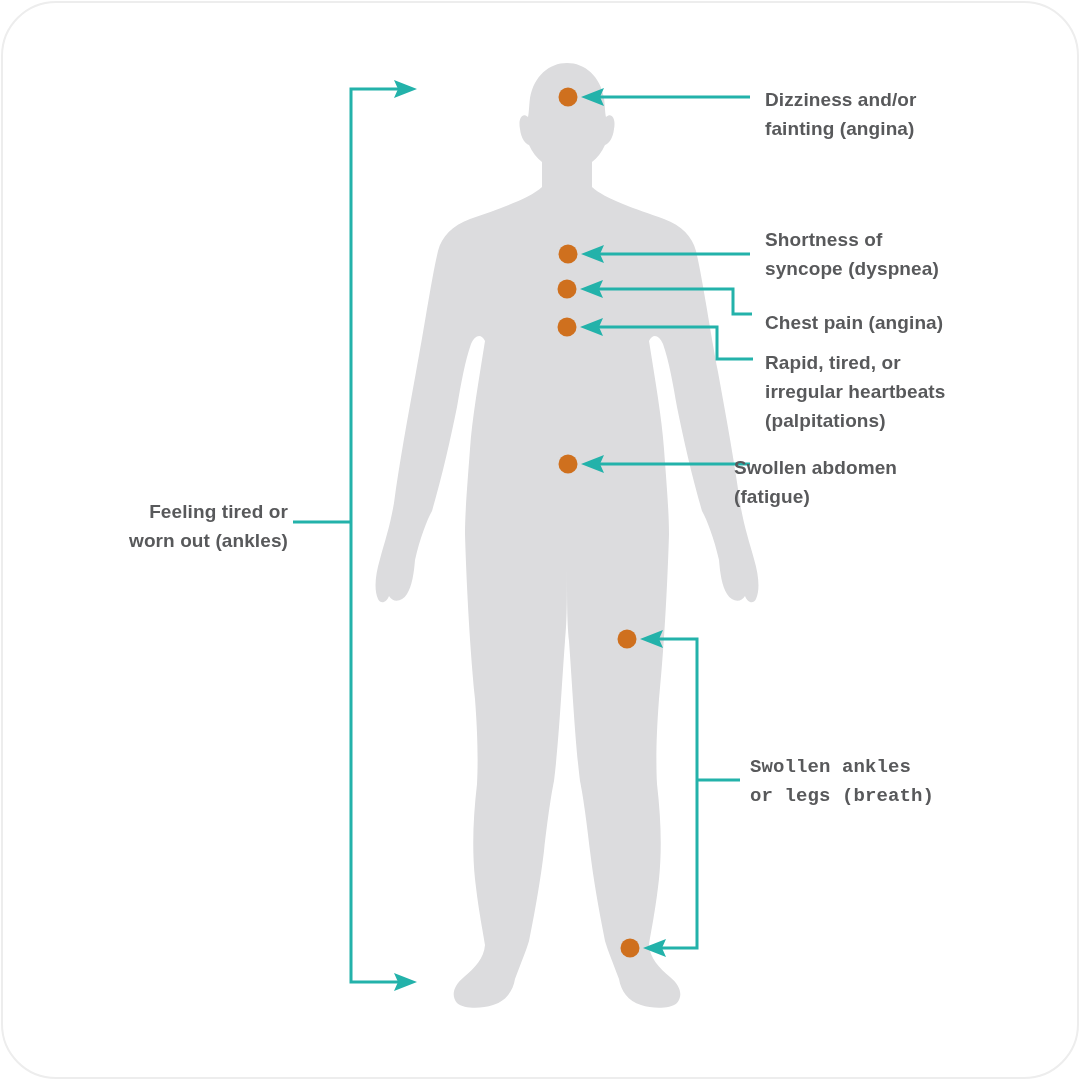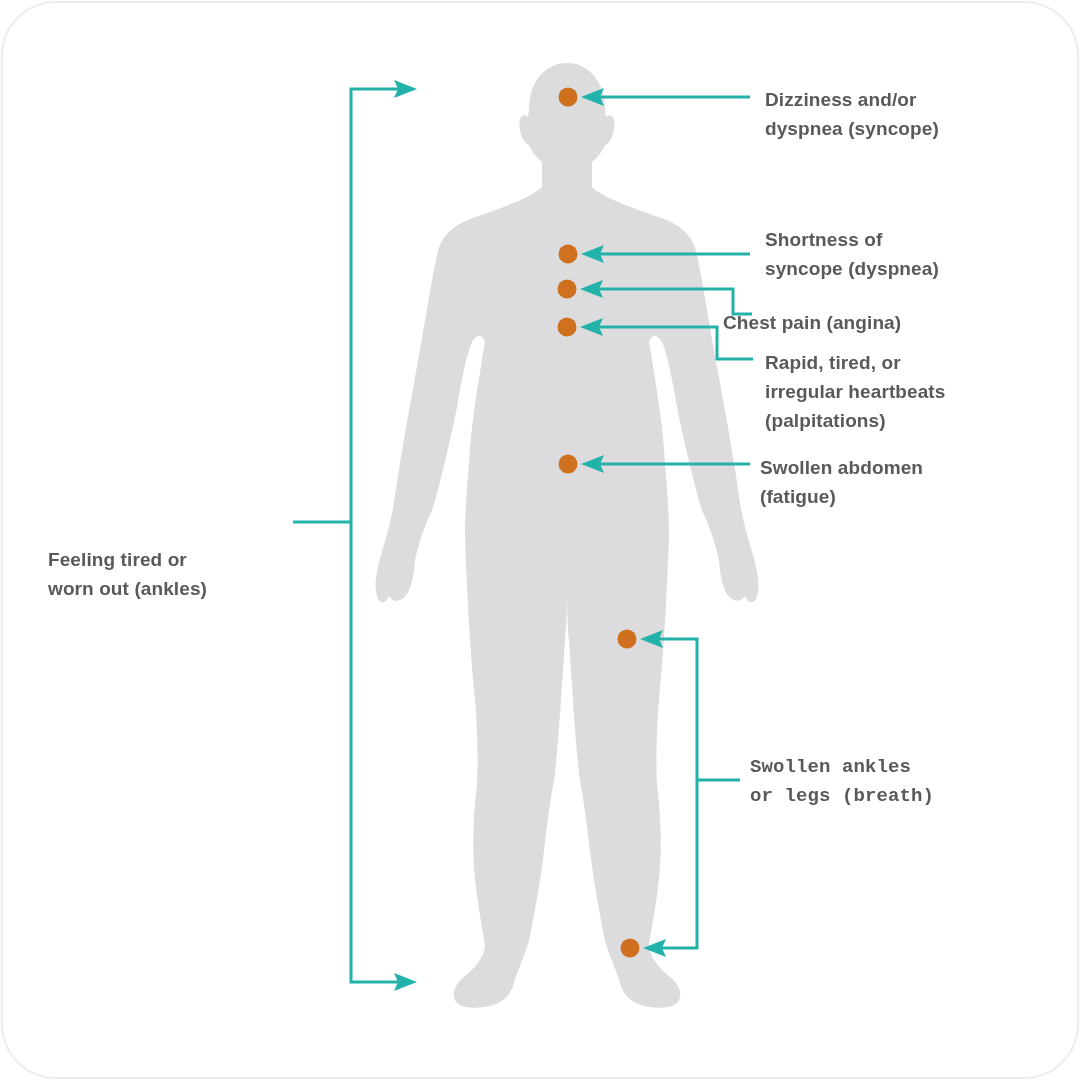--- a/index.html
+++ b/index.html
@@ -19,21 +19,21 @@
   .fig{position:absolute;left:0;top:0;width:1080px;height:1080px;}
   .label{
     position:absolute;
     font-size:19px;
     line-height:29px;
     font-weight:700;
     color:#58595b;
     letter-spacing:.1px;
   }
   .label div{white-space:nowrap;}
-  .align-right{text-align:left;margin-top:48px;}
+  .align-right{text-align:right;}
 </style>
 </head>
 <body>
 
 <div class="canvas">
 
   <svg class="fig" viewBox="0 0 1080 1080">
 
     <path fill="#dcdcde" d="
       M 567,63
@@ -135,39 +135,39 @@
       <circle cx="567" cy="289" r="9.5"></circle>
       <circle cx="567" cy="327" r="9.5"></circle>
       <circle cx="568" cy="464" r="9.5"></circle>
       <circle cx="627" cy="639" r="9.5"></circle>
       <circle cx="630" cy="948" r="9.5"></circle>
     </g>
   </svg>
 
   <div class="label" style="left:765px;top:85px;">
     <div>Dizziness and/or</div>
-    <div>dyspnea (syncope)</div>
+    <div>fainting (angina)</div>
   </div>
 
   <div class="label" style="left:765px;top:225px;">
     <div>Shortness of</div>
     <div>syncope (dyspnea)</div>
   </div>
 
-  <div class="label" style="left:723px;top:308px;text-align:center;">
+  <div class="label" style="left:765px;top:308px;text-align:center;">
     <div>Chest pain (angina)</div>
   </div>
 
   <div class="label" style="left:765px;top:348px;">
     <div>Rapid, tired, or</div>
     <div>irregular heartbeats</div>
     <div>(palpitations)</div>
   </div>
 
-  <div class="label" style="left:760px;top:453px;">
+  <div class="label" style="left:734px;top:453px;">
     <div>Swollen abdomen</div>
     <div>(fatigue)</div>
   </div>
 
   <div class="label align-right" style="left:48px;top:497px;width:240px;">
     <div>Feeling tired or</div>
     <div>worn out (ankles)</div>
   </div>
 
   <div class="label" style="left:750px;top:753px;font-family:Liberation Mono, monospace;">

